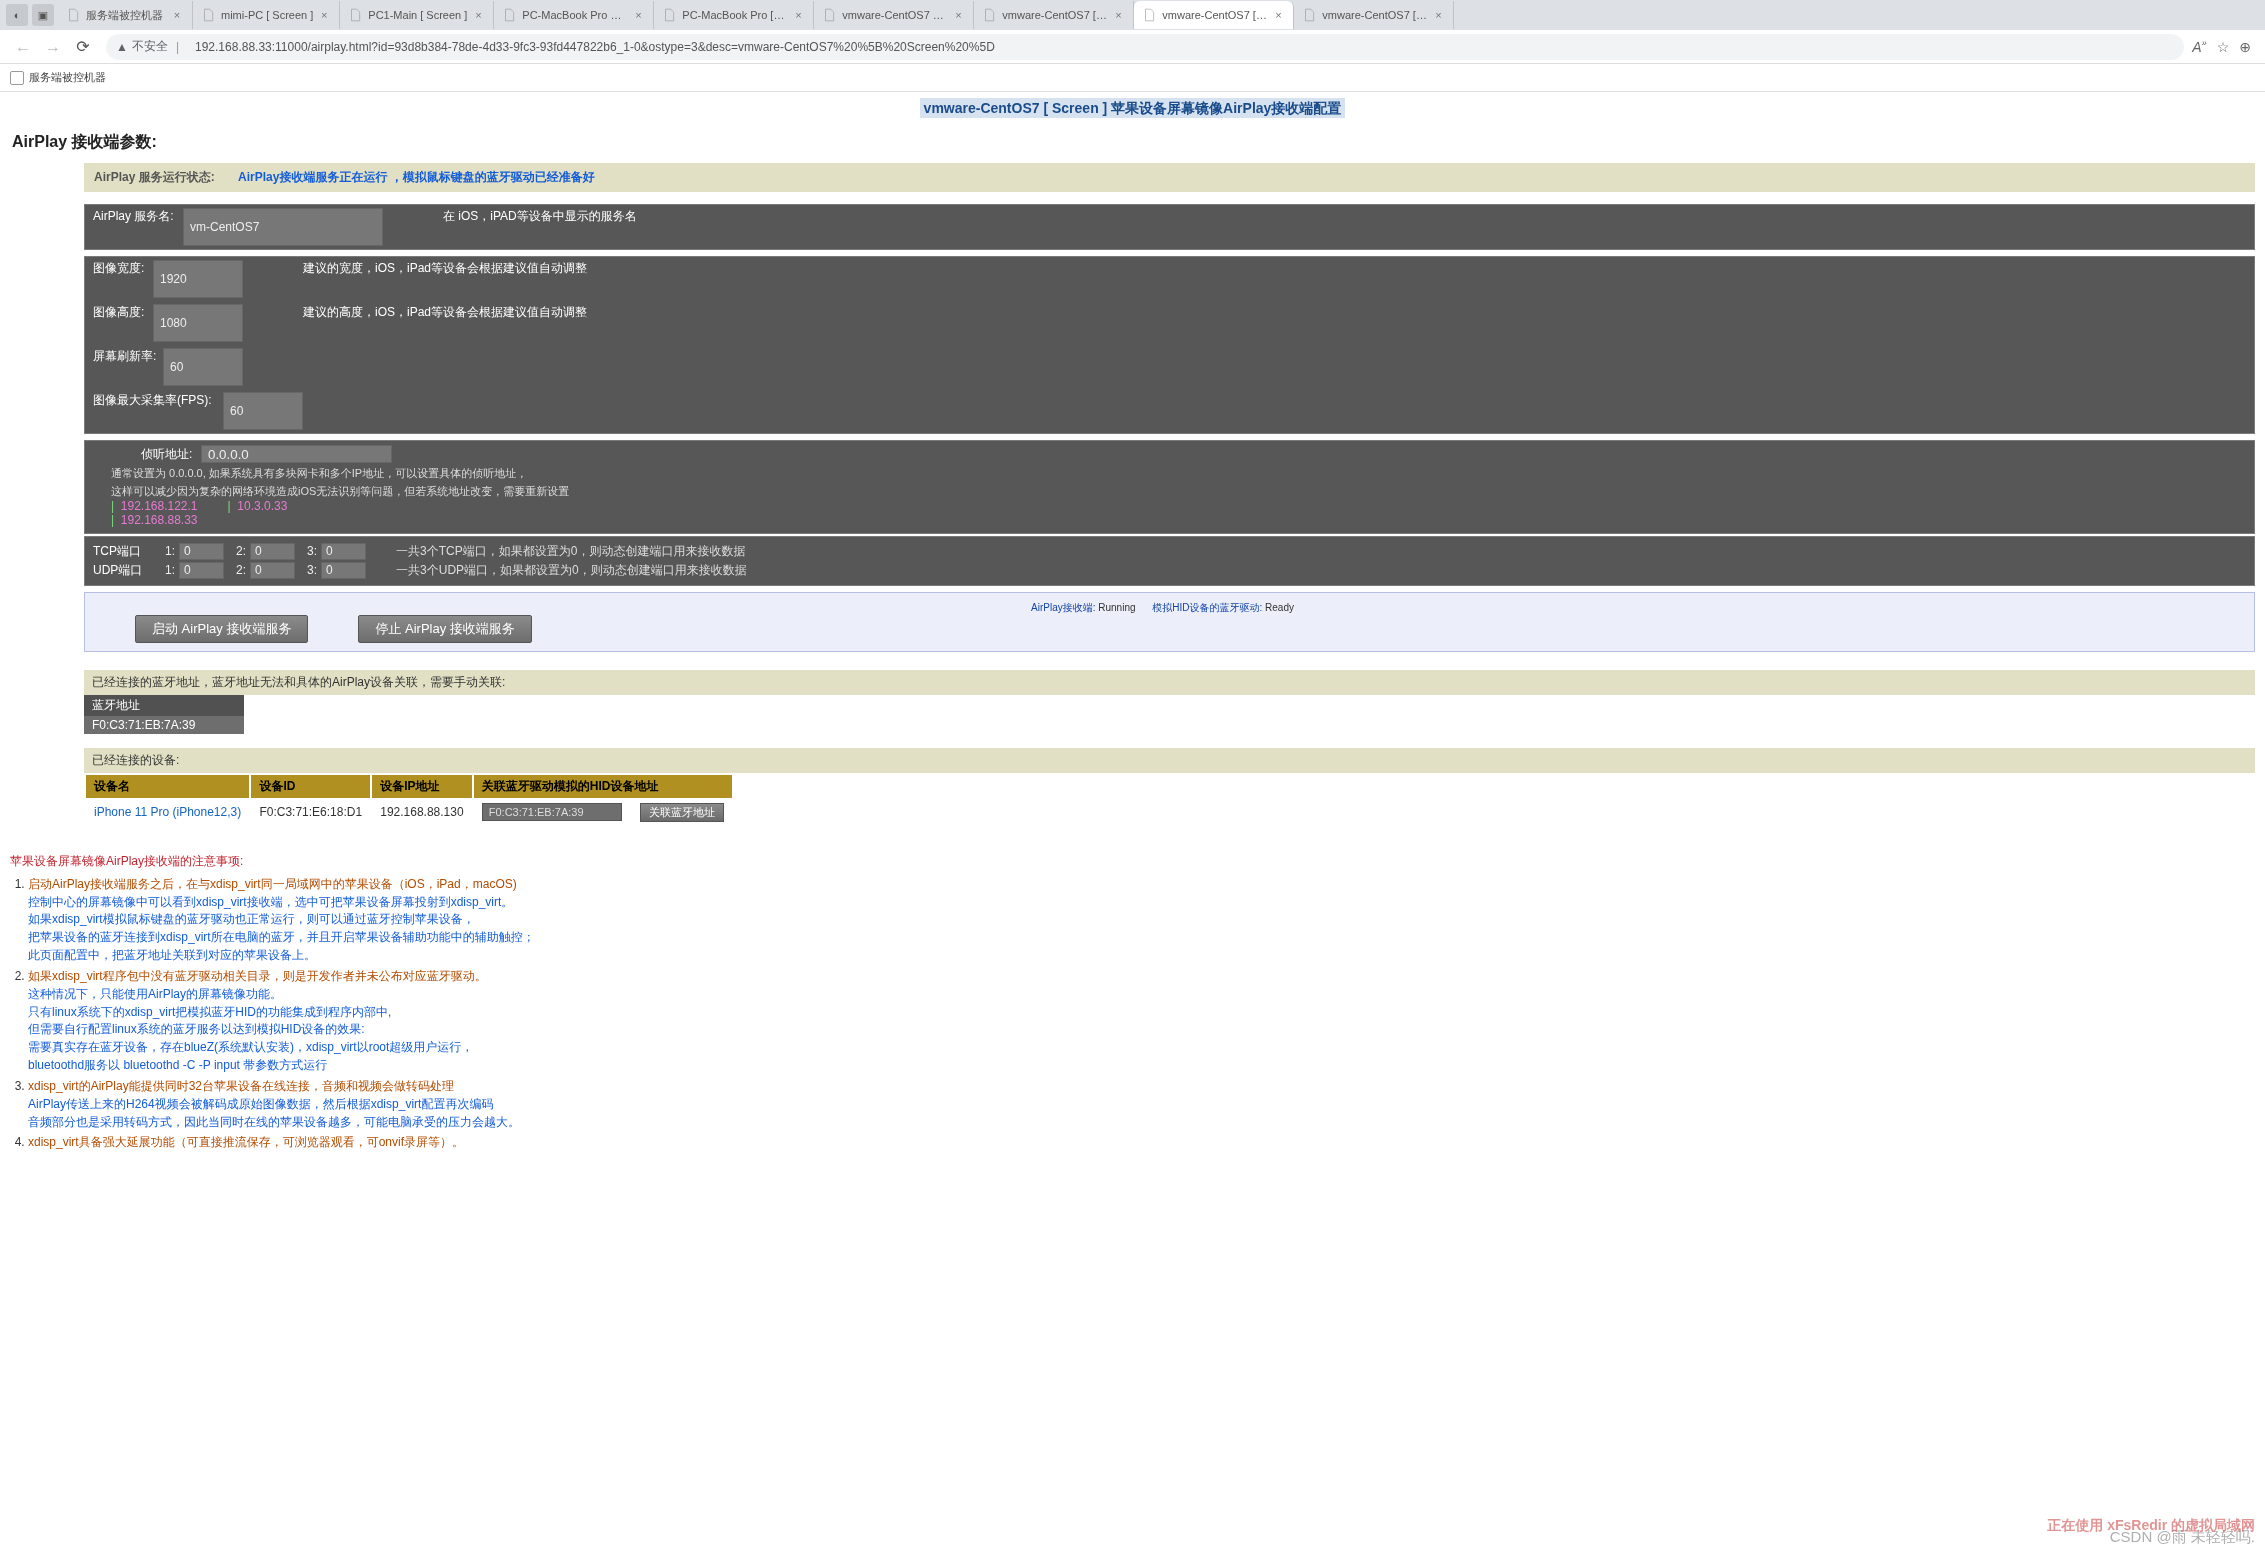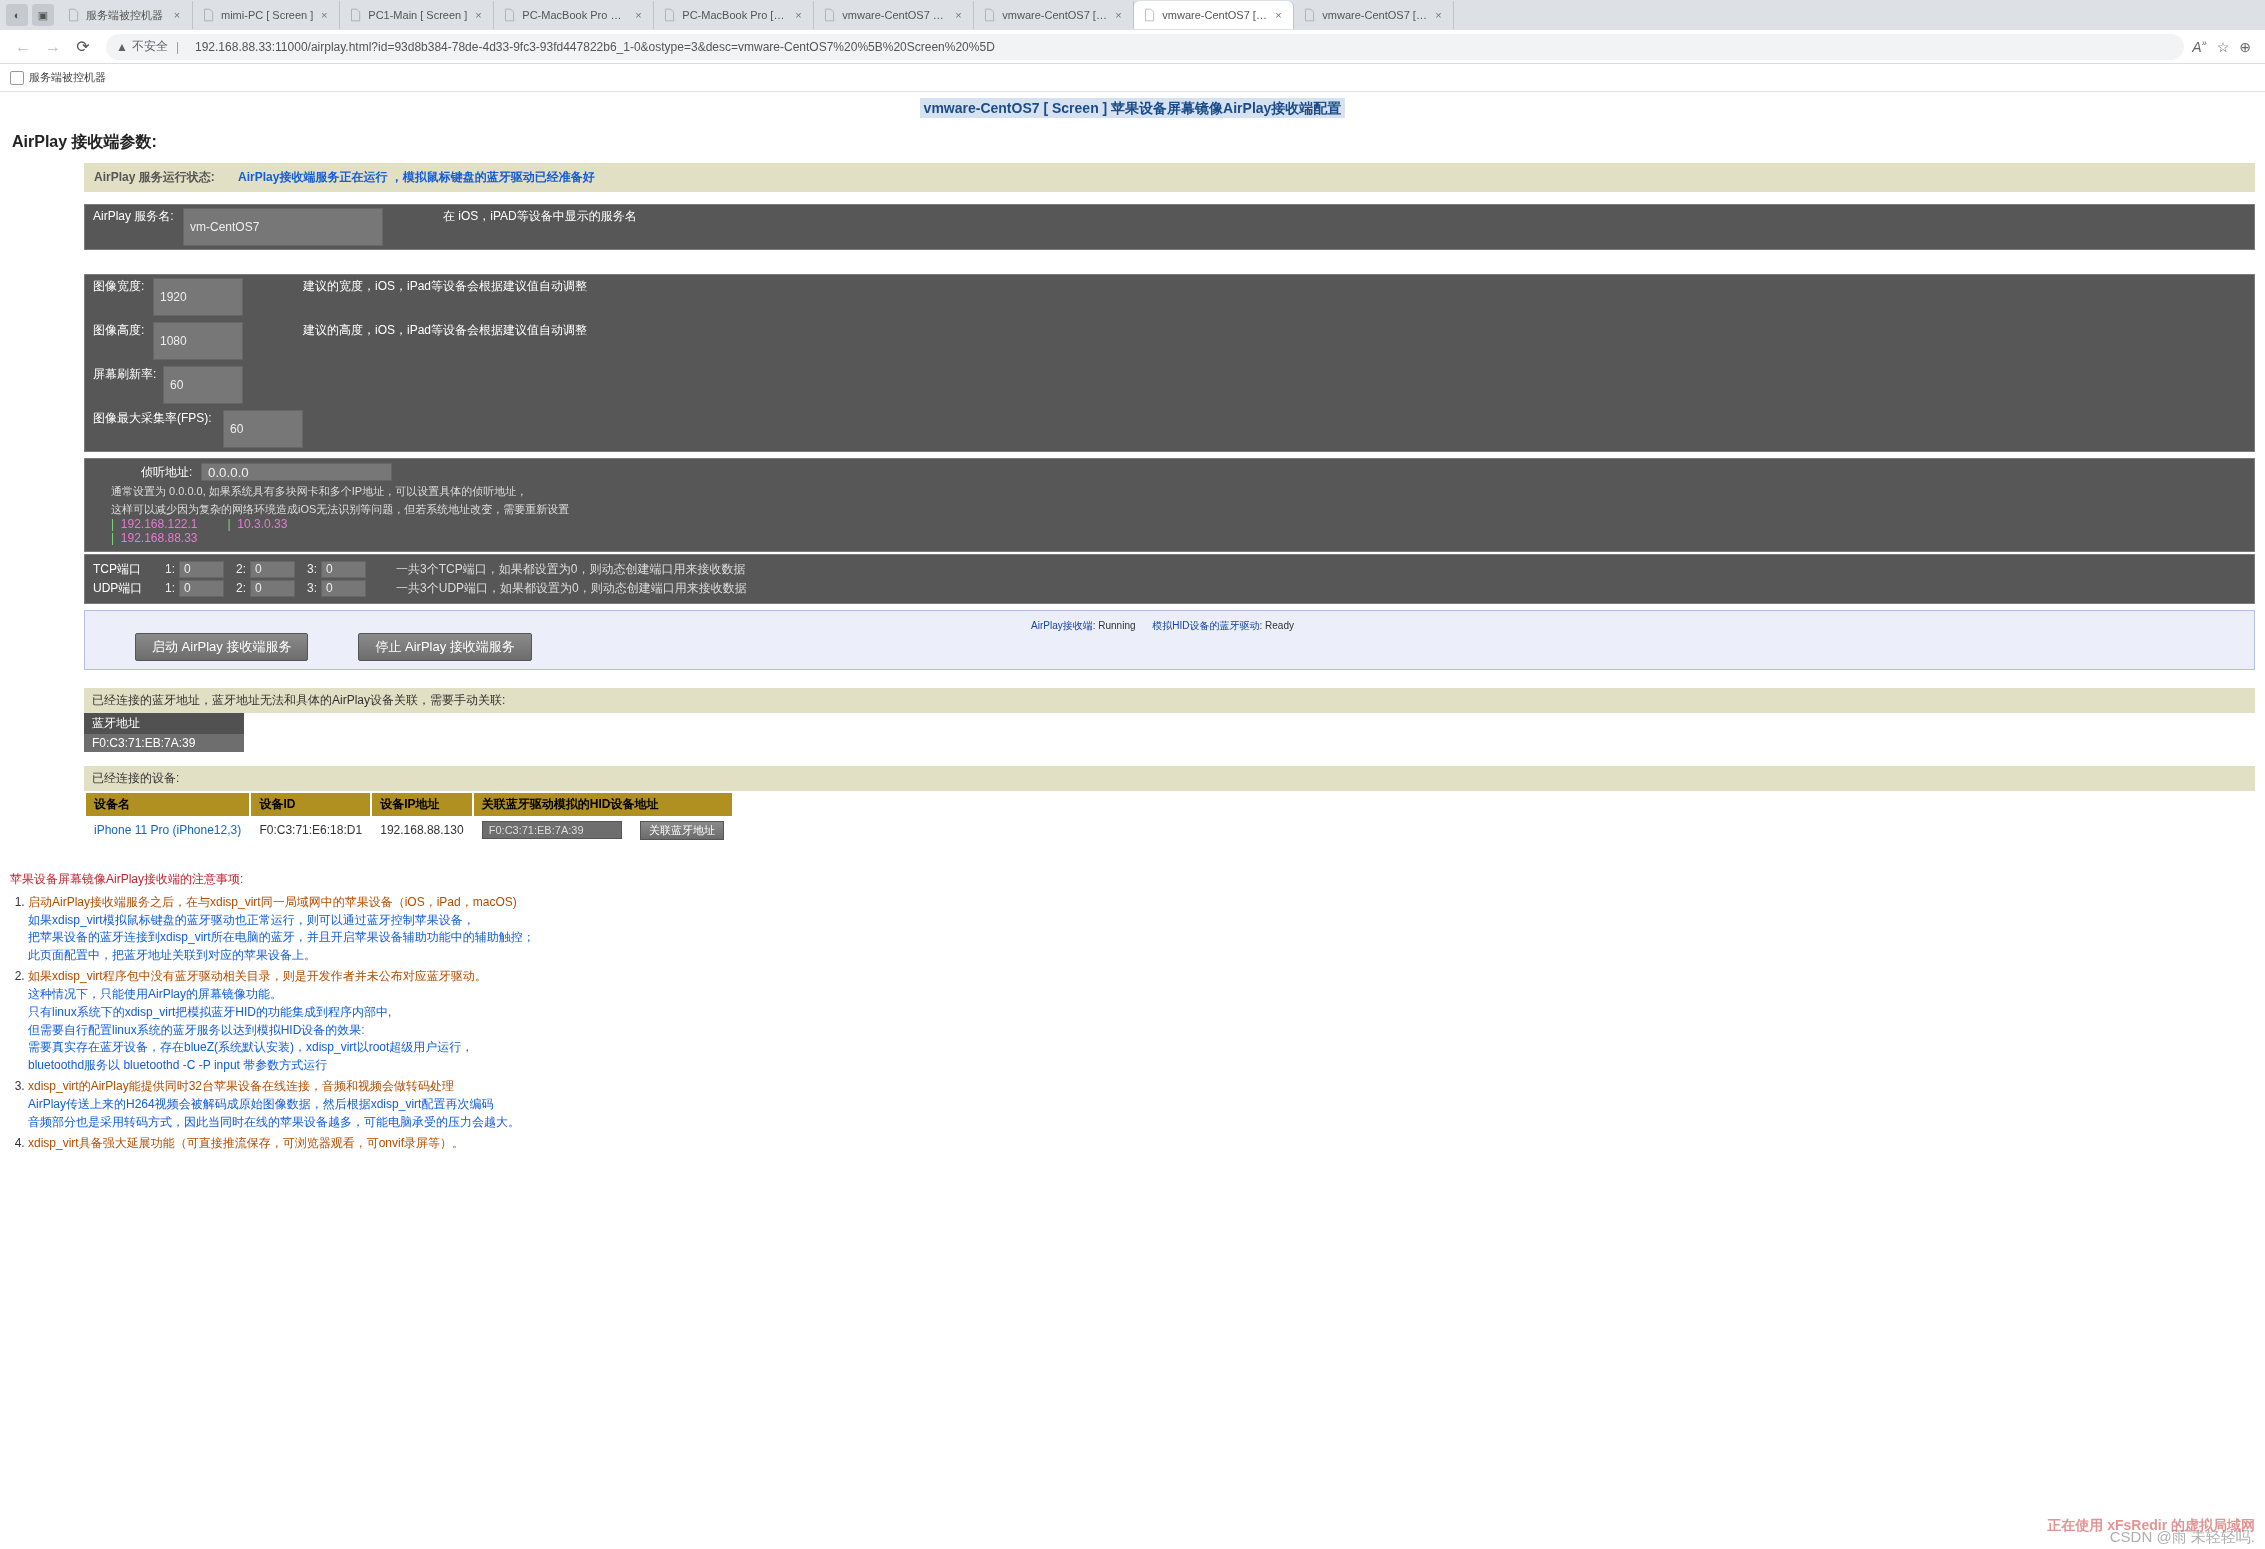--- a/index.html
+++ b/index.html
@@ -205,21 +205,21 @@
     </div>
 
     <div class="grey-frame">
       <div class="grey-row">
         <span class="lbl" style="width:90px;">AirPlay 服务名:</span>
         <input class="w200" value="vm-CentOS7" style="">
         <span class="after-text" style="color:#fff;">在 iOS，iPAD等设备中显示的服务名</span>
       </div>
     </div>
 
-    <div class="grey-frame" style="margin-top:24px;">
+    <div class="grey-frame" style="margin-top:6px;">
       <div class="grey-row">
         <span class="lbl">图像宽度:</span>
         <input class="w90" value="1920" style="">
         <span class="after-text" style="color:#fff;">建议的宽度，iOS，iPad等设备会根据建议值自动调整</span>
       </div>
       <div class="grey-row">
         <span class="lbl">图像高度:</span>
         <input class="w90" value="1080" style="">
         <span class="after-text" style="color:#fff;">建议的高度，iOS，iPad等设备会根据建议值自动调整</span>
       </div>
@@ -302,20 +302,21 @@
       </tr>
     </tbody>
       </table>
   </div>
 
   <div class="notes">
     <div class="ntitle">苹果设备屏幕镜像AirPlay接收端的注意事项:</div>
     <ol>
       <li>
         <span class="lead">启动AirPlay接收端服务之后，在与xdisp_virt同一局域网中的苹果设备（iOS，iPad，macOS)</span>
+        <p>控制中心的屏幕镜像中可以看到xdisp_virt接收端，选中可把苹果设备屏幕投射到xdisp_virt。</p>
         <p>如果xdisp_virt模拟鼠标键盘的蓝牙驱动也正常运行，则可以通过蓝牙控制苹果设备，</p>
         <p>把苹果设备的蓝牙连接到xdisp_virt所在电脑的蓝牙，并且开启苹果设备辅助功能中的辅助触控；</p>
         <p>此页面配置中，把蓝牙地址关联到对应的苹果设备上。</p>
       </li>
       <li>
         <span class="lead">如果xdisp_virt程序包中没有蓝牙驱动相关目录，则是开发作者并未公布对应蓝牙驱动。</span>
         <p>这种情况下，只能使用AirPlay的屏幕镜像功能。</p>
         <p>只有linux系统下的xdisp_virt把模拟蓝牙HID的功能集成到程序内部中,</p>
         <p>但需要自行配置linux系统的蓝牙服务以达到模拟HID设备的效果:</p>
         <p>需要真实存在蓝牙设备，存在blueZ(系统默认安装)，xdisp_virt以root超级用户运行，</p>

